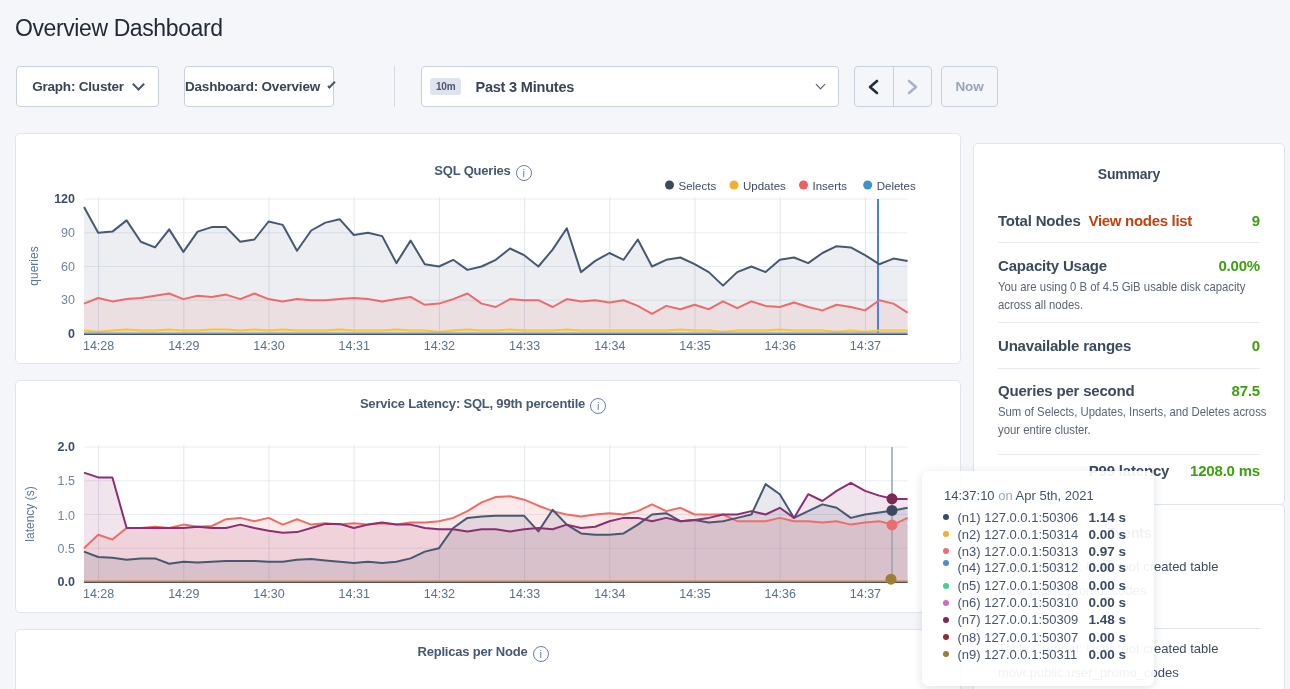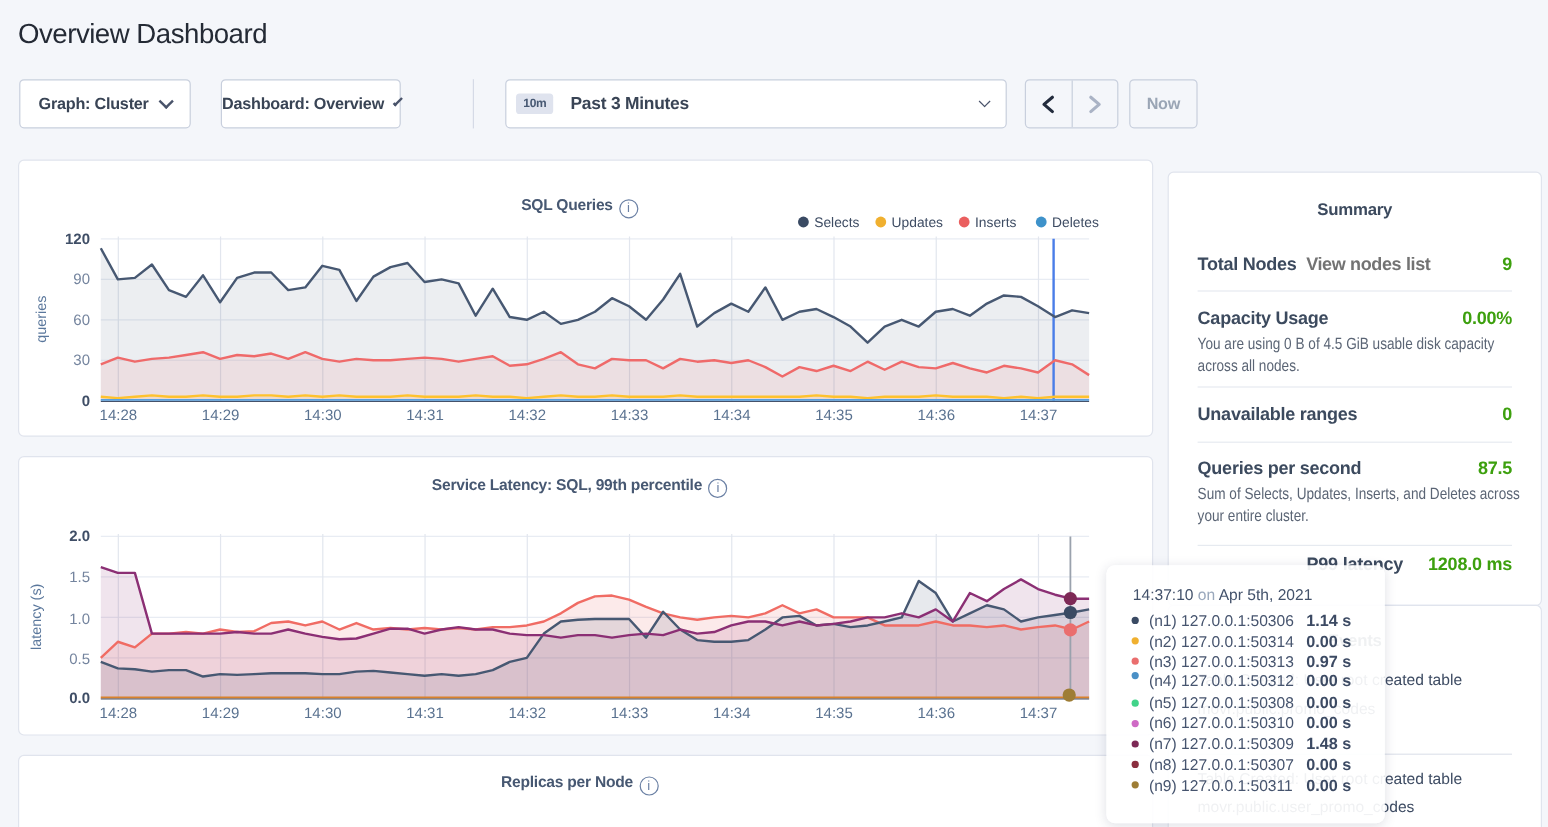--- a/index.html
+++ b/index.html
@@ -16,21 +16,21 @@
 .ctitle { text-align:center; font-size:13px; font-weight:700; color:#475872; letter-spacing:-0.2px; }
 .info { display:inline-block; width:16px; height:16px; border:1.5px solid #6b80a4; border-radius:50%;
   font-size:11px; font-weight:400; color:#6b80a4; text-align:center; line-height:14px; vertical-align:-2px; margin-left:5px; font-style:normal;}
 .srow { position:absolute; left:24px; right:24px; }
 .slbl { font-size:15px; font-weight:700; color:#3c4a5e; letter-spacing:-0.2px; }
 .sval { position:absolute; right:0; top:0; font-size:15px; font-weight:700; color:#3da00e; letter-spacing:-0.2px; }
 .ssub { position:absolute; left:24px; font-size:13.5px; color:#5b6575; line-height:17.5px; white-space:nowrap;
   transform:scaleX(0.84); transform-origin:0 0; }
 .sdiv { position:absolute; left:24px; right:24px; border-top:1px solid #e6eaf0; }
 .evtxt { position:absolute; left:24px; font-size:13px; color:#3e4c63; line-height:24px; }
-.link { color:#737373; font-weight:700; font-size:15px; letter-spacing:-0.3px; }
+.link { color:#c2410c; font-weight:700; font-size:15px; letter-spacing:-0.3px; }
 </style>
 </head>
 <body>
 <h1 class="title">Overview Dashboard</h1>
 
 <div class="btn" style="left:16px; width:143px;">Graph:&nbsp;Cluster<span class="chev"></span></div>
 <div class="btn" style="left:184px; width:150px;">Dashboard:&nbsp;Overview<span class="chev"></span></div>
 <div class="vsep" style="left:394px; top:66px; height:41px;"></div>
 <div class="btn" style="left:421px; width:418px; justify-content:flex-start; padding:0 14px 0 8px;">
   <span style="background:#dfe3ee; color:#475872; border-radius:3px; font-size:10px; padding:3px 6px;">10m</span>

